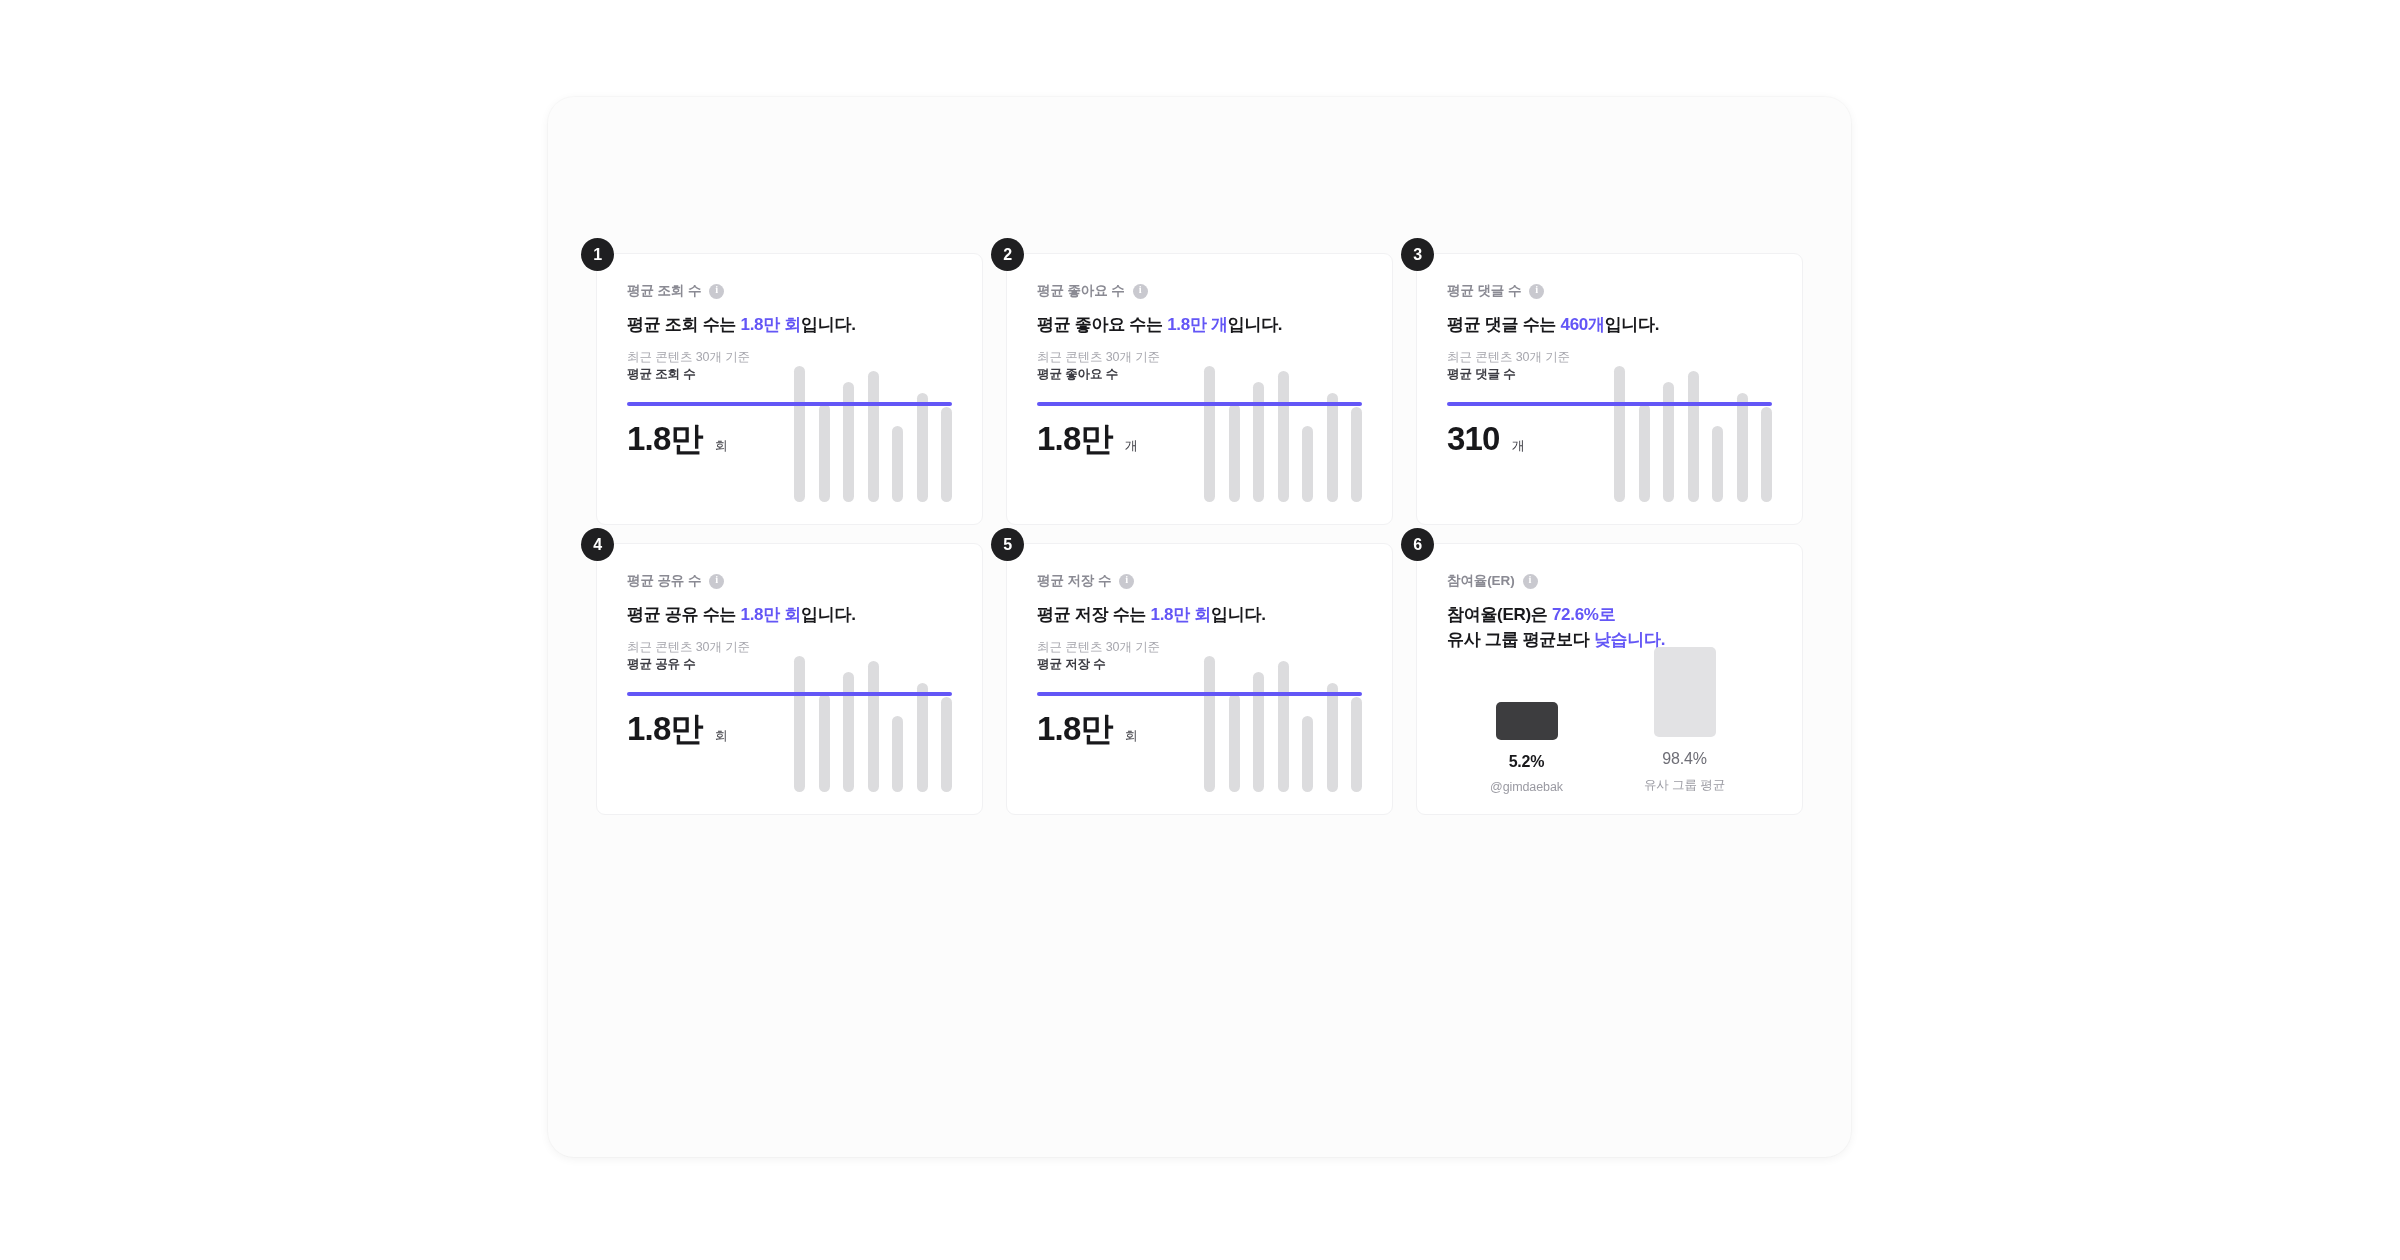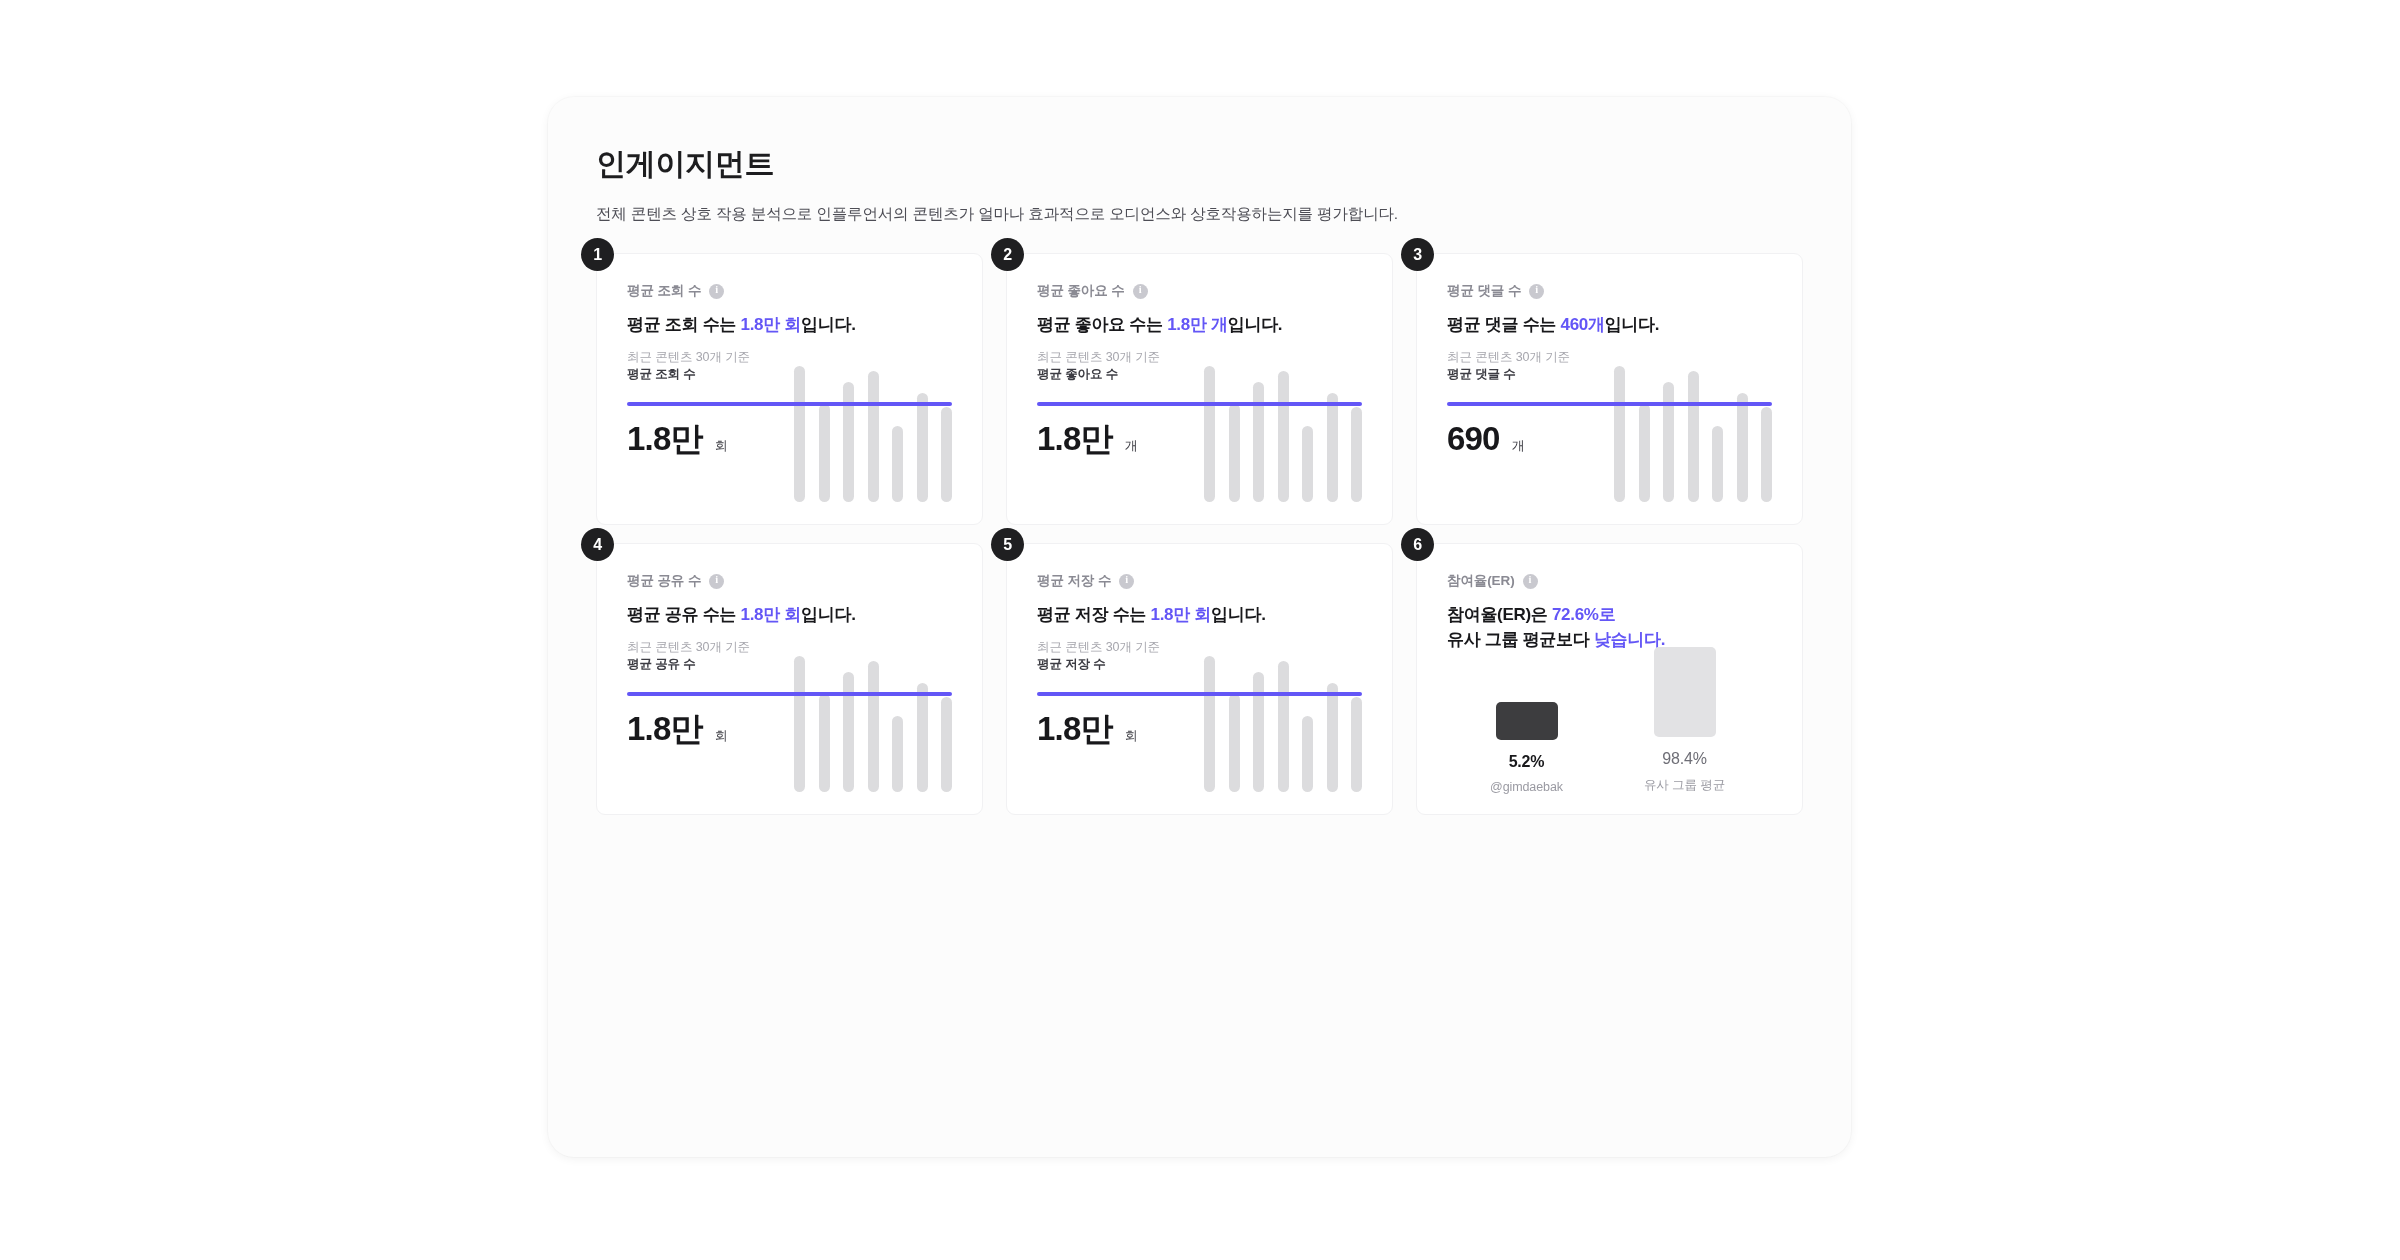--- a/index.html
+++ b/index.html
@@ -257,24 +257,20 @@
     letter-spacing: -0.1px;
     white-space: nowrap;
   }
 </style>
 </head>
 <body>
 
 <div class="page">
   <div class="panel">
 
-    <div class="panel-header">
-      <div class="panel-title">인게이지먼트</div>
-      <div class="panel-subtitle">전체 콘텐츠 상호 작용 분석으로 인플루언서의 콘텐츠가 얼마나 효과적으로 오디언스와 상호작용하는지를 평가합니다.</div>
-    </div>
 
     <div class="grid">
 
       <div class="card">
         <div class="badge">1</div>
         <div class="card-metric-row">
           <span class="card-metric-name">평균 조회 수</span>
           <span class="info-icon"></span>
         </div>
         <div class="card-headline"><span>평균 조회 수는 </span><span class="hl">1.8만 회</span><span>입니다.</span></div>
@@ -339,21 +335,21 @@
               <div class="bar" style="height: 72%;"></div>
               <div class="bar" style="height: 88%;"></div>
               <div class="bar" style="height: 96%;"></div>
               <div class="bar" style="height: 56%;"></div>
               <div class="bar" style="height: 80%;"></div>
               <div class="bar" style="height: 70%;"></div>
             </div>
           <div class="avg-line"></div>
           <div class="chart-label">평균 댓글 수</div>
           <div class="big-value">
-            <span class="num">690</span>
+            <span class="num">310</span>
             <span class="unit">개</span>
           </div>
         </div>
       </div>
 
       <div class="card">
         <div class="badge">4</div>
         <div class="card-metric-row">
           <span class="card-metric-name">평균 공유 수</span>
           <span class="info-icon"></span>

